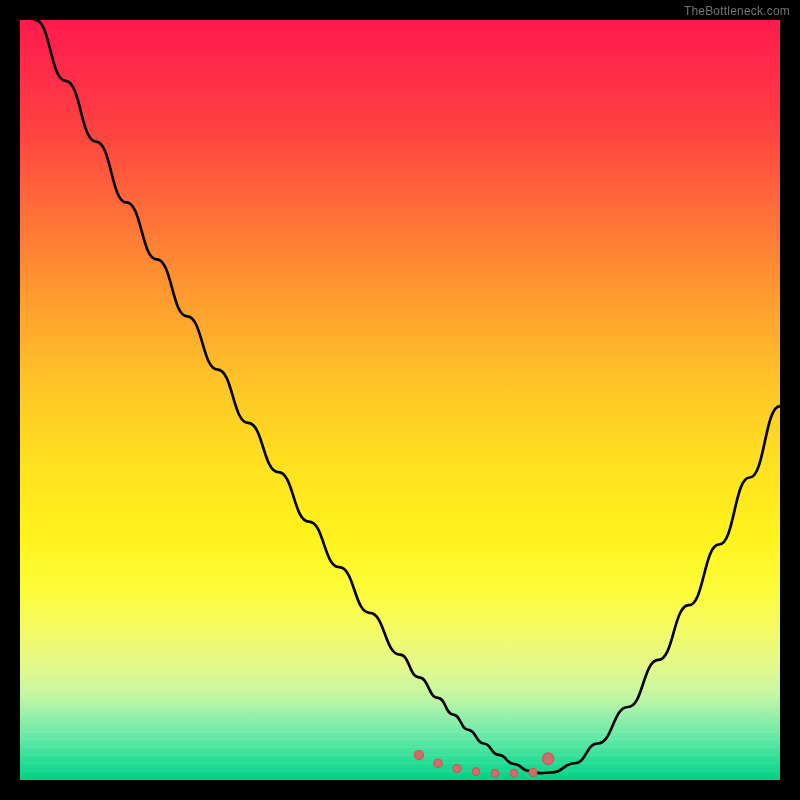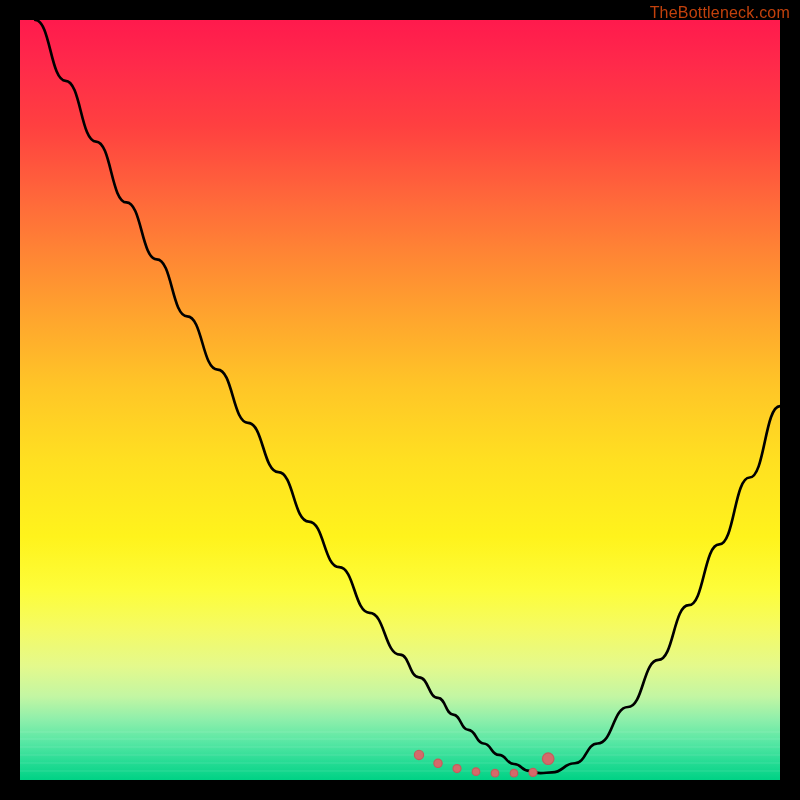--- a/index.html
+++ b/index.html
@@ -66,22 +66,22 @@
   .curve-svg {
     position: absolute;
     inset: 0;
     width: 100%;
     height: 100%;
   }
   .watermark {
     position: absolute;
     top: 4px;
     right: 10px;
-    color: #c2410c;
-    font-size: 16px;
+    color: #737373;
+    font-size: 12px;
     letter-spacing: 0.2px;
     user-select: none;
   }
 </style>
 </head>
 <body>
 
 <div class="stage">
 
   <div class="watermark">TheBottleneck.com</div>

